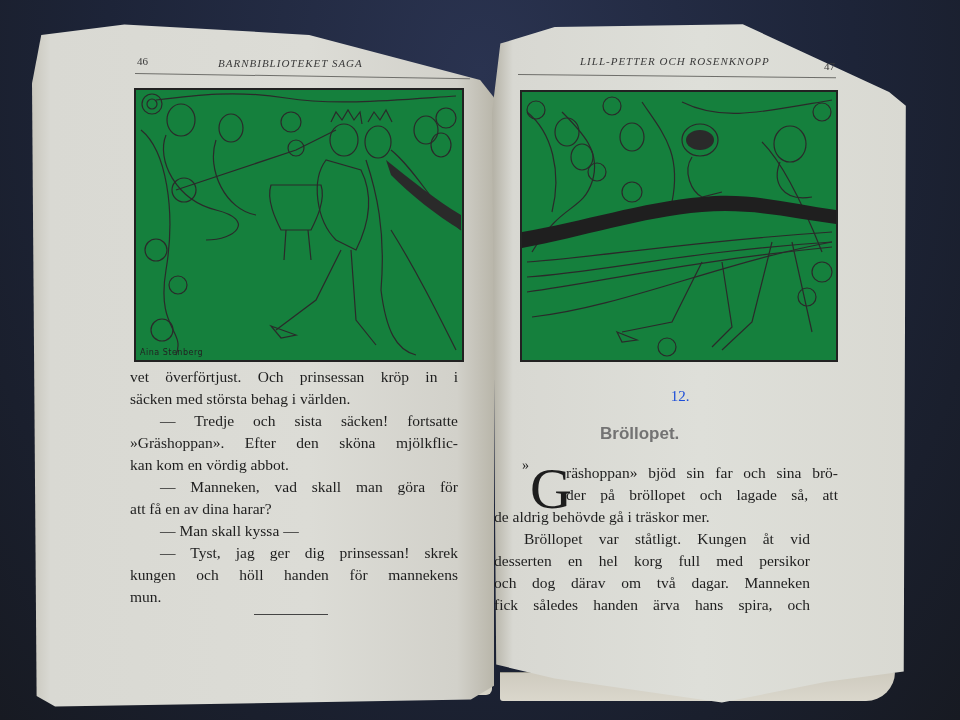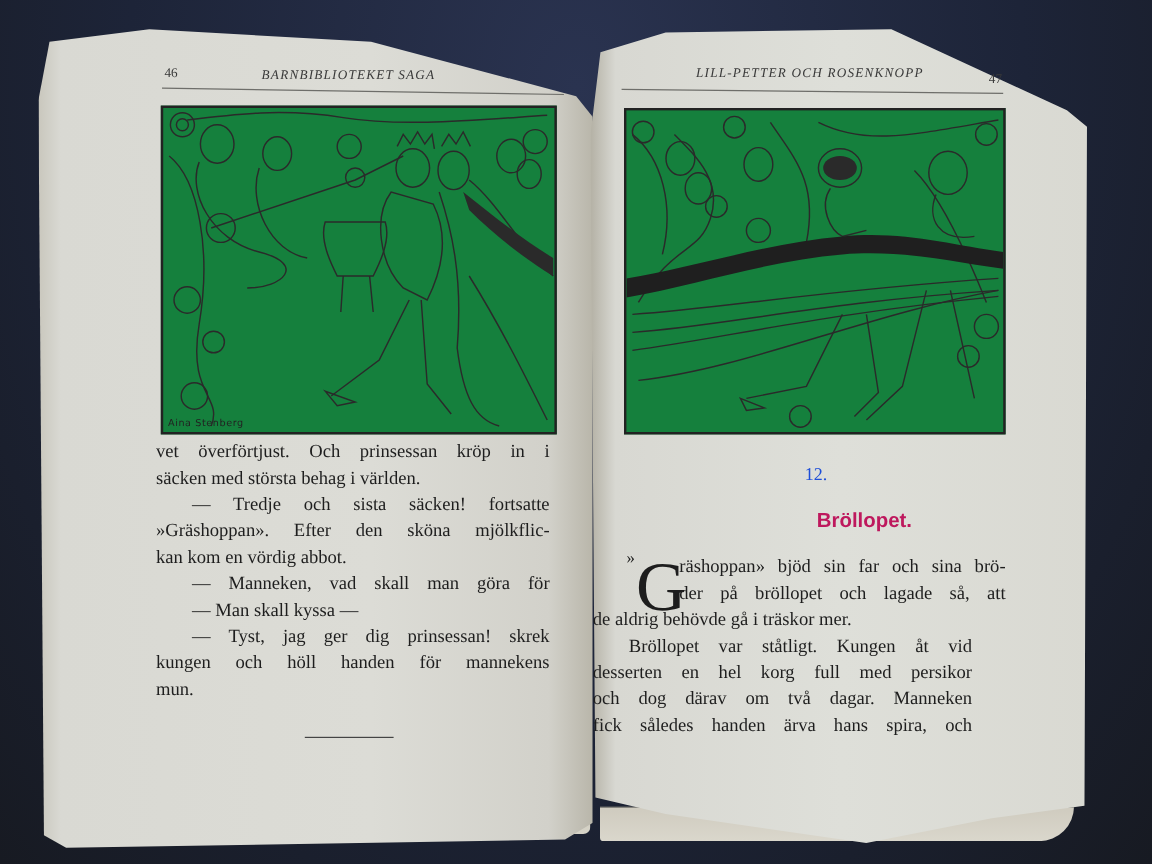--- a/index.html
+++ b/index.html
@@ -46,21 +46,21 @@
     position:absolute; left:4px; bottom:3px; font-size:8px; color:#222;
     font-family:"DejaVu Sans", sans-serif; letter-spacing:0.5px;
   }
   .text-block {
     position:absolute; font-size:15.5px; color:#1e1e1e; line-height:22px;
   }
   .text-block .line { white-space:nowrap; text-align:justify; text-align-last:justify; display:block; }
   .text-block .line.last { text-align-last:left; }
   .text-block .line.indent { padding-left:30px; }
   .chapter-number { position:absolute; font-size:15px; color:#1d4ed8; text-align:center; }
-  .chapter-title { position:absolute; font-family:"Liberation Sans", "DejaVu Sans", sans-serif; font-weight:bold; font-size:17px; color:#be185d; text-align:right; }
+  .chapter-title { position:absolute; font-family:"Liberation Sans", "DejaVu Sans", sans-serif; font-weight:bold; font-size:17px; color:#737373; text-align:left; }
   .dropcap {
     position:absolute; font-size:58px; line-height:50px; color:#1d1d1d; font-family:"Liberation Serif", serif;
   }
   .end-rule { position:absolute; height:1px; background:#444; }
 </style>
 </head>
 <body>
 
 <div class="curl-left"></div>
 <div class="curl-right"></div>
@@ -109,20 +109,21 @@
   <div class="signature">Aina Stenberg</div>
 </div>
 
 <div class="text-block" style="left:130px;top:366px;width:328px;">
   <span class="line">vet överförtjust. Och prinsessan kröp in i</span>
   <span class="line last">säcken med största behag i världen.</span>
   <span class="line indent">— Tredje och sista säcken! fortsatte</span>
   <span class="line">»Gräshoppan». Efter den sköna mjölkflic-</span>
   <span class="line last">kan kom en vördig abbot.</span>
   <span class="line indent">— Manneken, vad skall man göra för</span>
+  <span class="line last">att få en av dina harar?</span>
   <span class="line indent last">— Man skall kyssa —</span>
   <span class="line indent">— Tyst, jag ger dig prinsessan! skrek</span>
   <span class="line">kungen och höll handen för mannekens</span>
   <span class="line last">mun.</span>
 </div>
 <div class="end-rule" style="left:254px;top:614px;width:74px;"></div>
 
 <div class="page" id="right-page"></div>
 <div class="header" style="left:580px;top:55px;">LILL-PETTER OCH ROSENKNOPP</div>
 <div class="pageno" style="left:824px;top:60px;">47</div>

